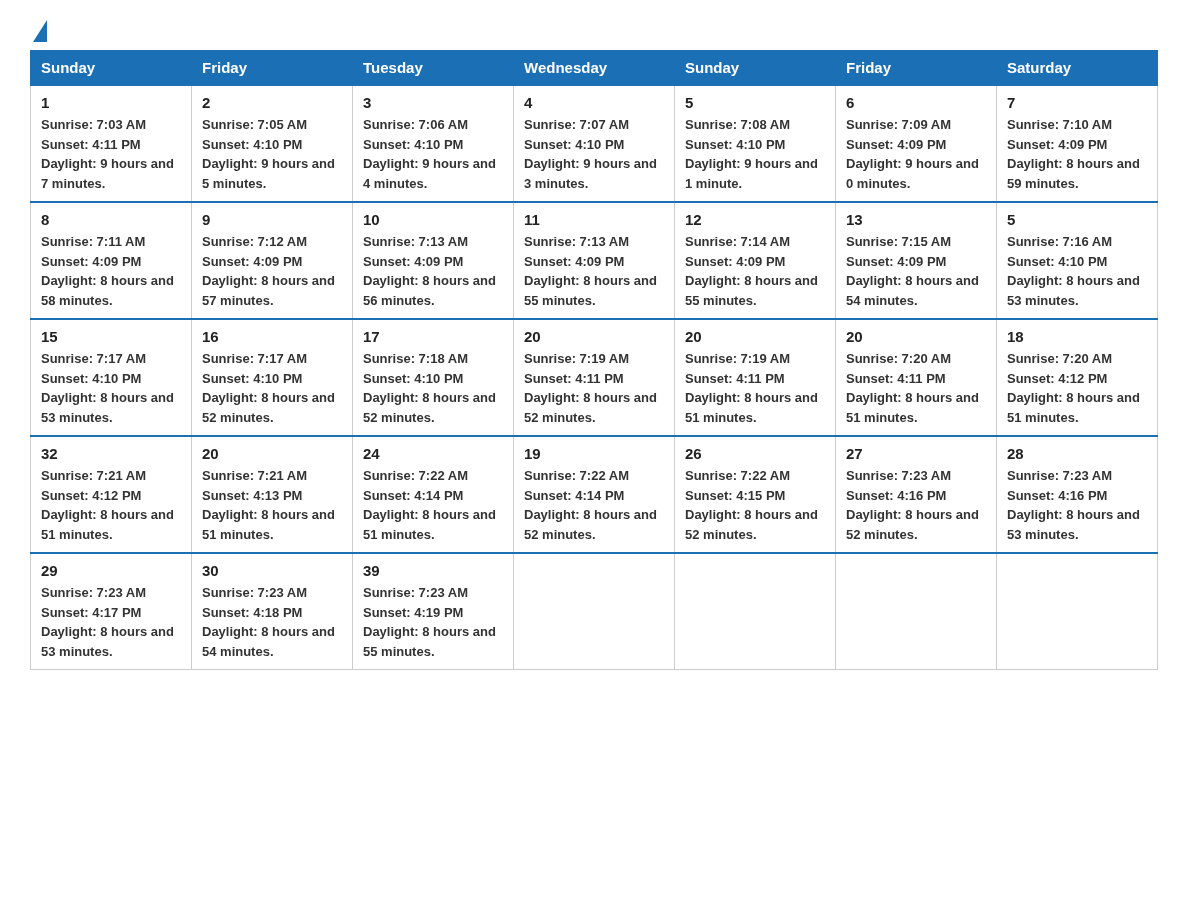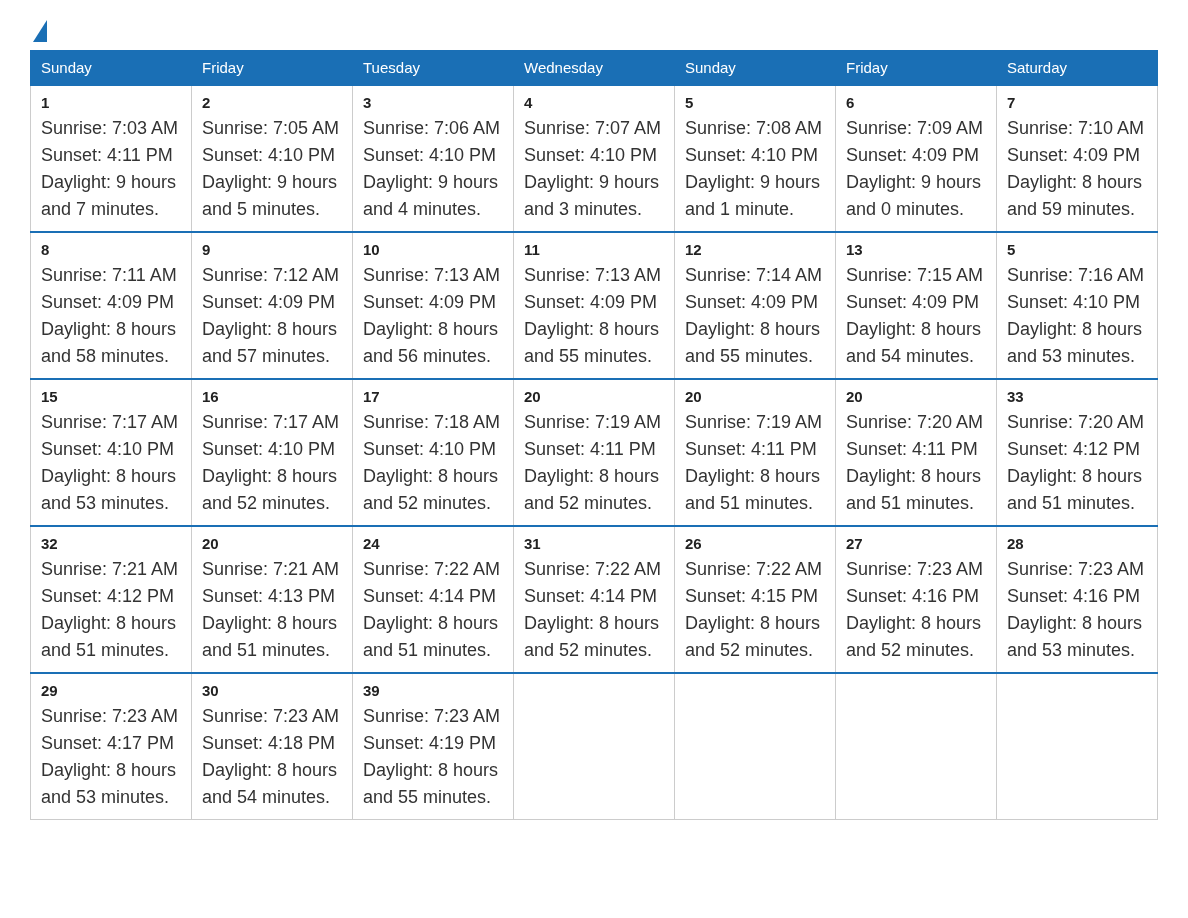--- a/index.html
+++ b/index.html
@@ -64,21 +64,21 @@
     }
     .calendar {
       width: 100%;
       border-collapse: collapse;
       margin-top: 8px;
     }
     .calendar th {
       background-color: #1a6fb5;
       color: #fff;
       font-size: 15px;
-      font-weight: normal;
+      font-weight: bold;
       padding: 8px 10px;
       text-align: left;
       border: 1px solid #1a6fb5;
     }
     .calendar td {
       vertical-align: top;
       padding: 8px 10px;
       border: 1px solid #ccc;
       border-top: 2px solid #1a6fb5;
       font-size: 13px;
@@ -90,23 +90,24 @@
       border-top: 2px solid #1a6fb5;
     }
     .day-number {
       font-size: 15px;
       font-weight: bold;
       color: #222;
       margin-bottom: 4px;
       display: block;
     }
     .day-info {
-      font-size: 18px;
+      font-size: 13px;
       color: #333;
       line-height: 1.5;
+      font-weight: bold;
     }
     .empty-cell {
       background: #fff;
     }
   </style>
 </head>
 <body>
 
 <div class="header">
   <div class="logo">
@@ -216,39 +217,39 @@
         </td>
         <td>
           <span class="day-number">20</span>
           <div class="day-info">Sunrise: 7:19 AM<br>Sunset: 4:11 PM<br>Daylight: 8 hours and 51 minutes.</div>
         </td>
         <td>
           <span class="day-number">20</span>
           <div class="day-info">Sunrise: 7:20 AM<br>Sunset: 4:11 PM<br>Daylight: 8 hours and 51 minutes.</div>
         </td>
         <td>
-          <span class="day-number">33</span>
+          <span class="day-number">18</span>
           <div class="day-info">Sunrise: 7:20 AM<br>Sunset: 4:12 PM<br>Daylight: 8 hours and 51 minutes.</div>
         </td>
       </tr>
       <tr>
         <td>
           <span class="day-number">32</span>
           <div class="day-info">Sunrise: 7:21 AM<br>Sunset: 4:12 PM<br>Daylight: 8 hours and 51 minutes.</div>
         </td>
         <td>
           <span class="day-number">20</span>
           <div class="day-info">Sunrise: 7:21 AM<br>Sunset: 4:13 PM<br>Daylight: 8 hours and 51 minutes.</div>
         </td>
         <td>
           <span class="day-number">24</span>
           <div class="day-info">Sunrise: 7:22 AM<br>Sunset: 4:14 PM<br>Daylight: 8 hours and 51 minutes.</div>
         </td>
         <td>
-          <span class="day-number">31</span>
+          <span class="day-number">19</span>
           <div class="day-info">Sunrise: 7:22 AM<br>Sunset: 4:14 PM<br>Daylight: 8 hours and 52 minutes.</div>
         </td>
         <td>
           <span class="day-number">26</span>
           <div class="day-info">Sunrise: 7:22 AM<br>Sunset: 4:15 PM<br>Daylight: 8 hours and 52 minutes.</div>
         </td>
         <td>
           <span class="day-number">27</span>
           <div class="day-info">Sunrise: 7:23 AM<br>Sunset: 4:16 PM<br>Daylight: 8 hours and 52 minutes.</div>
         </td>

